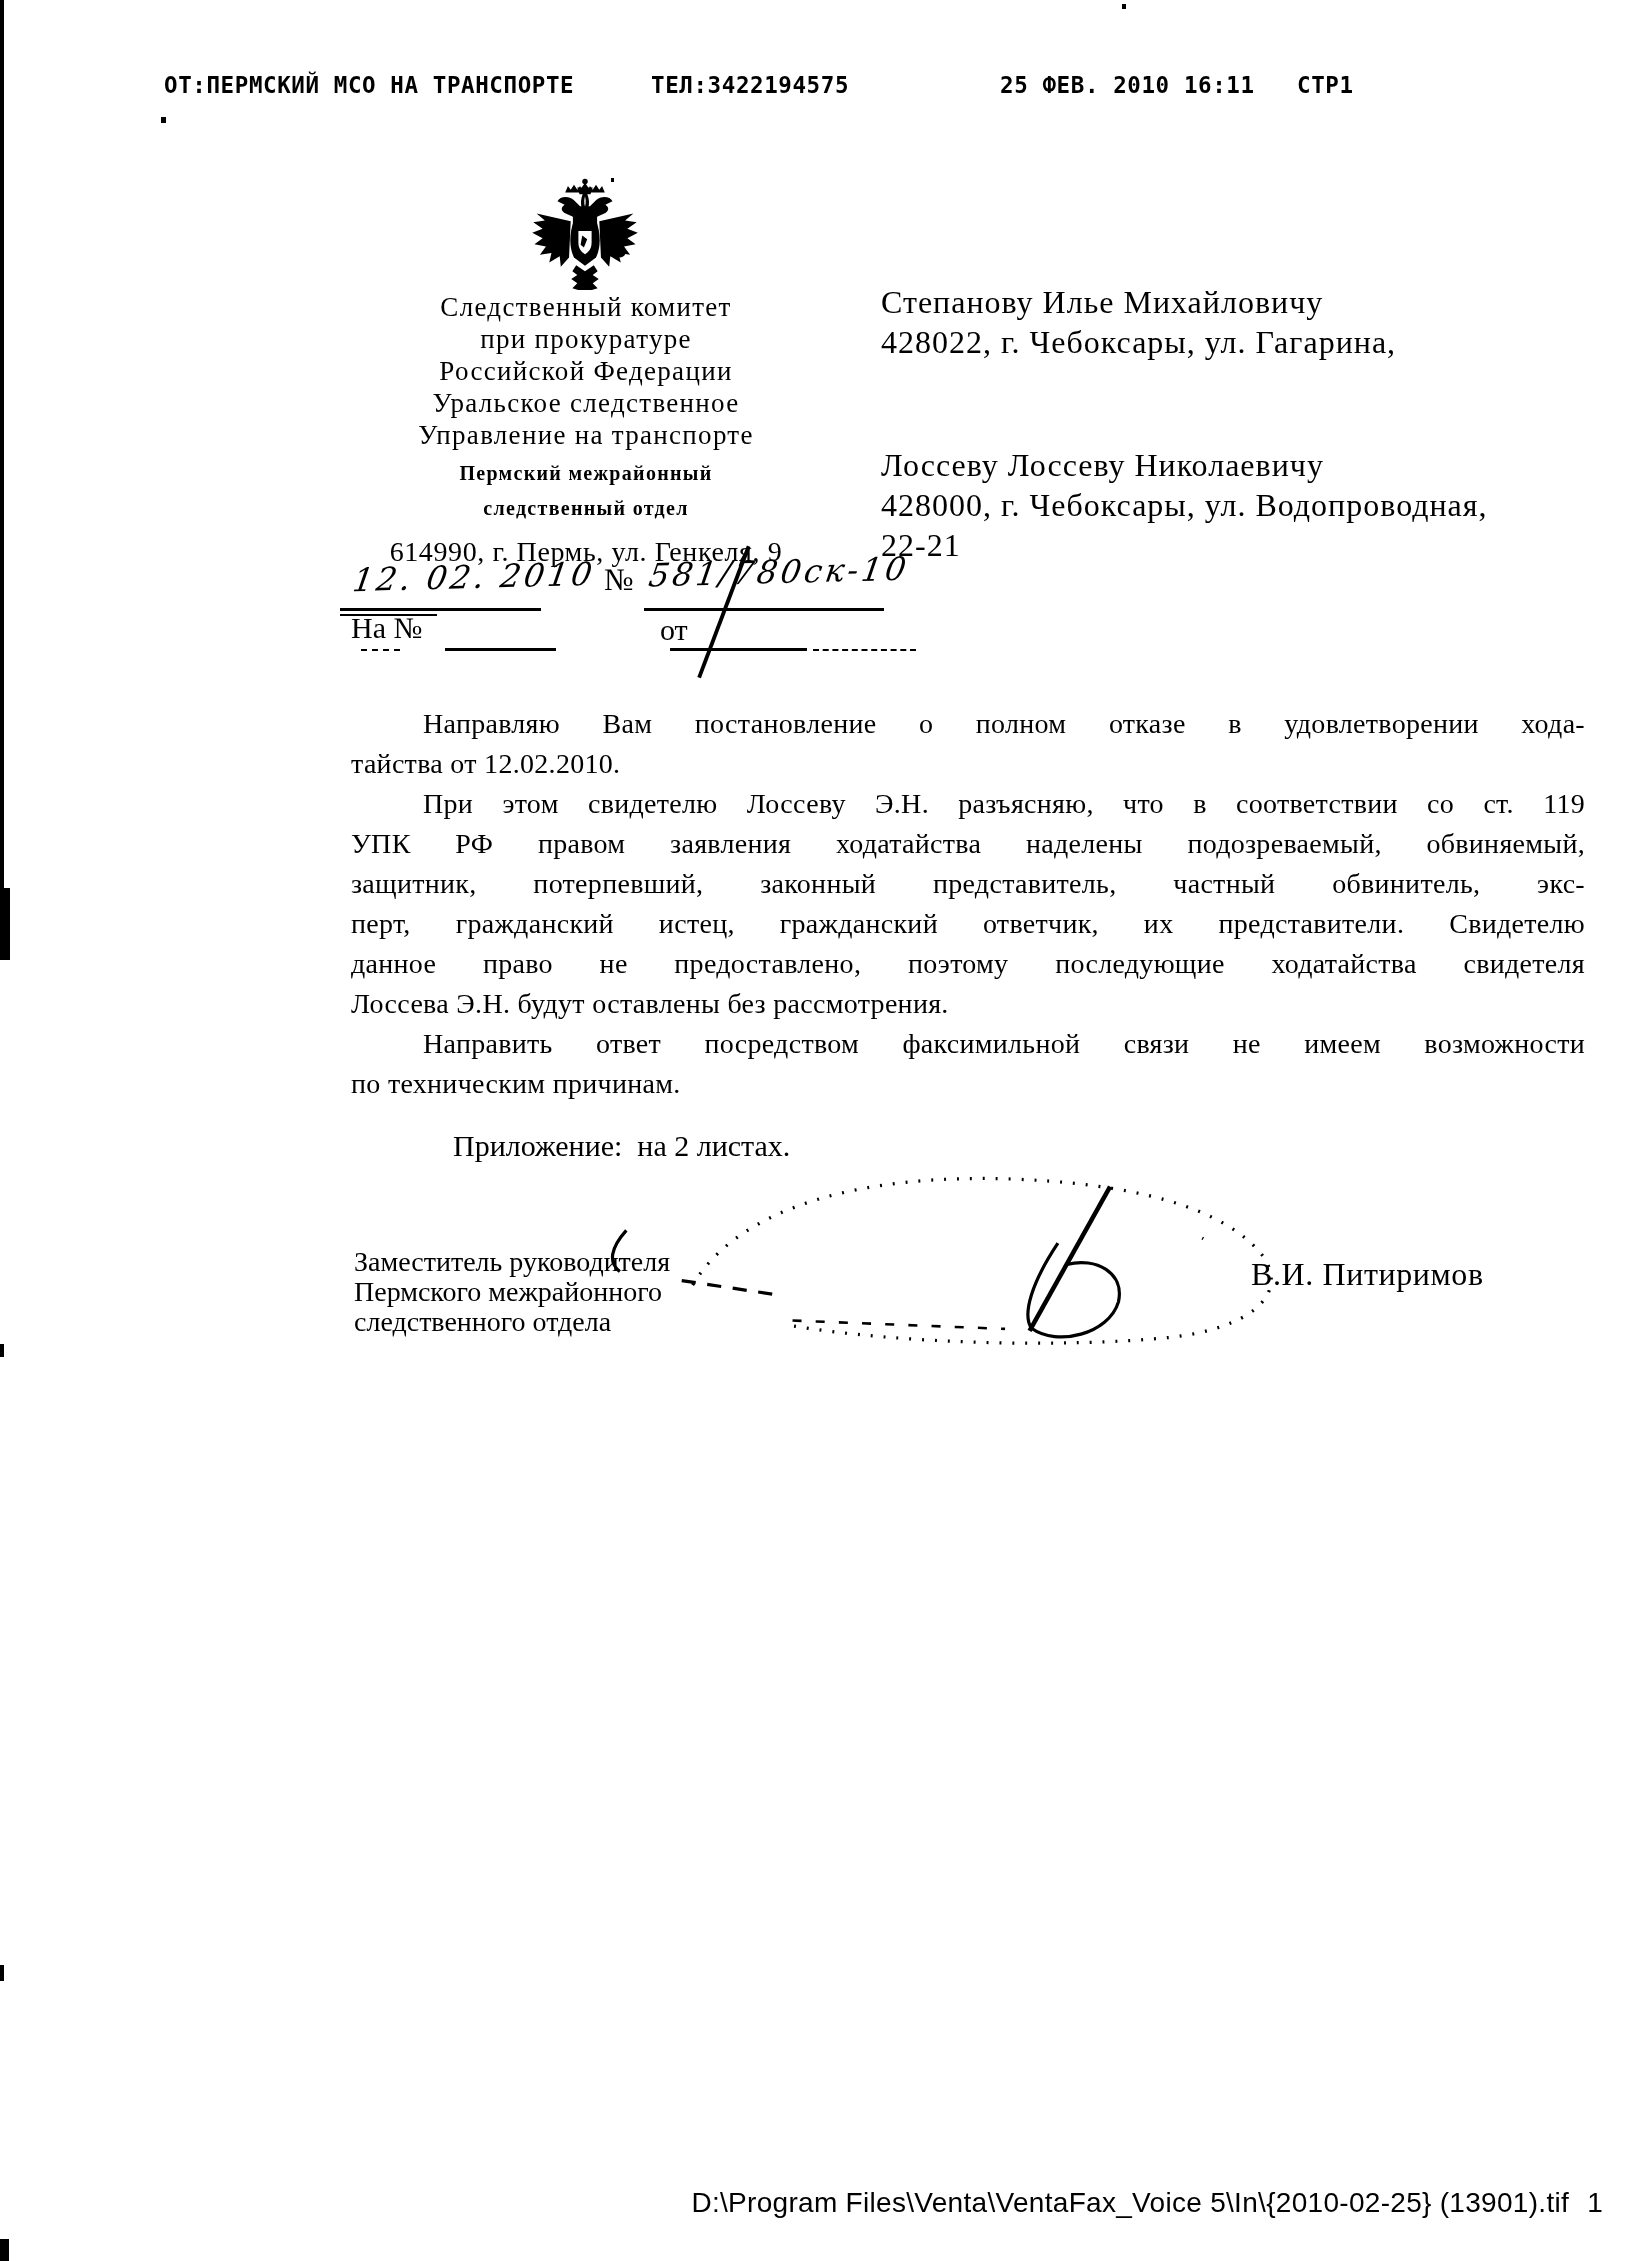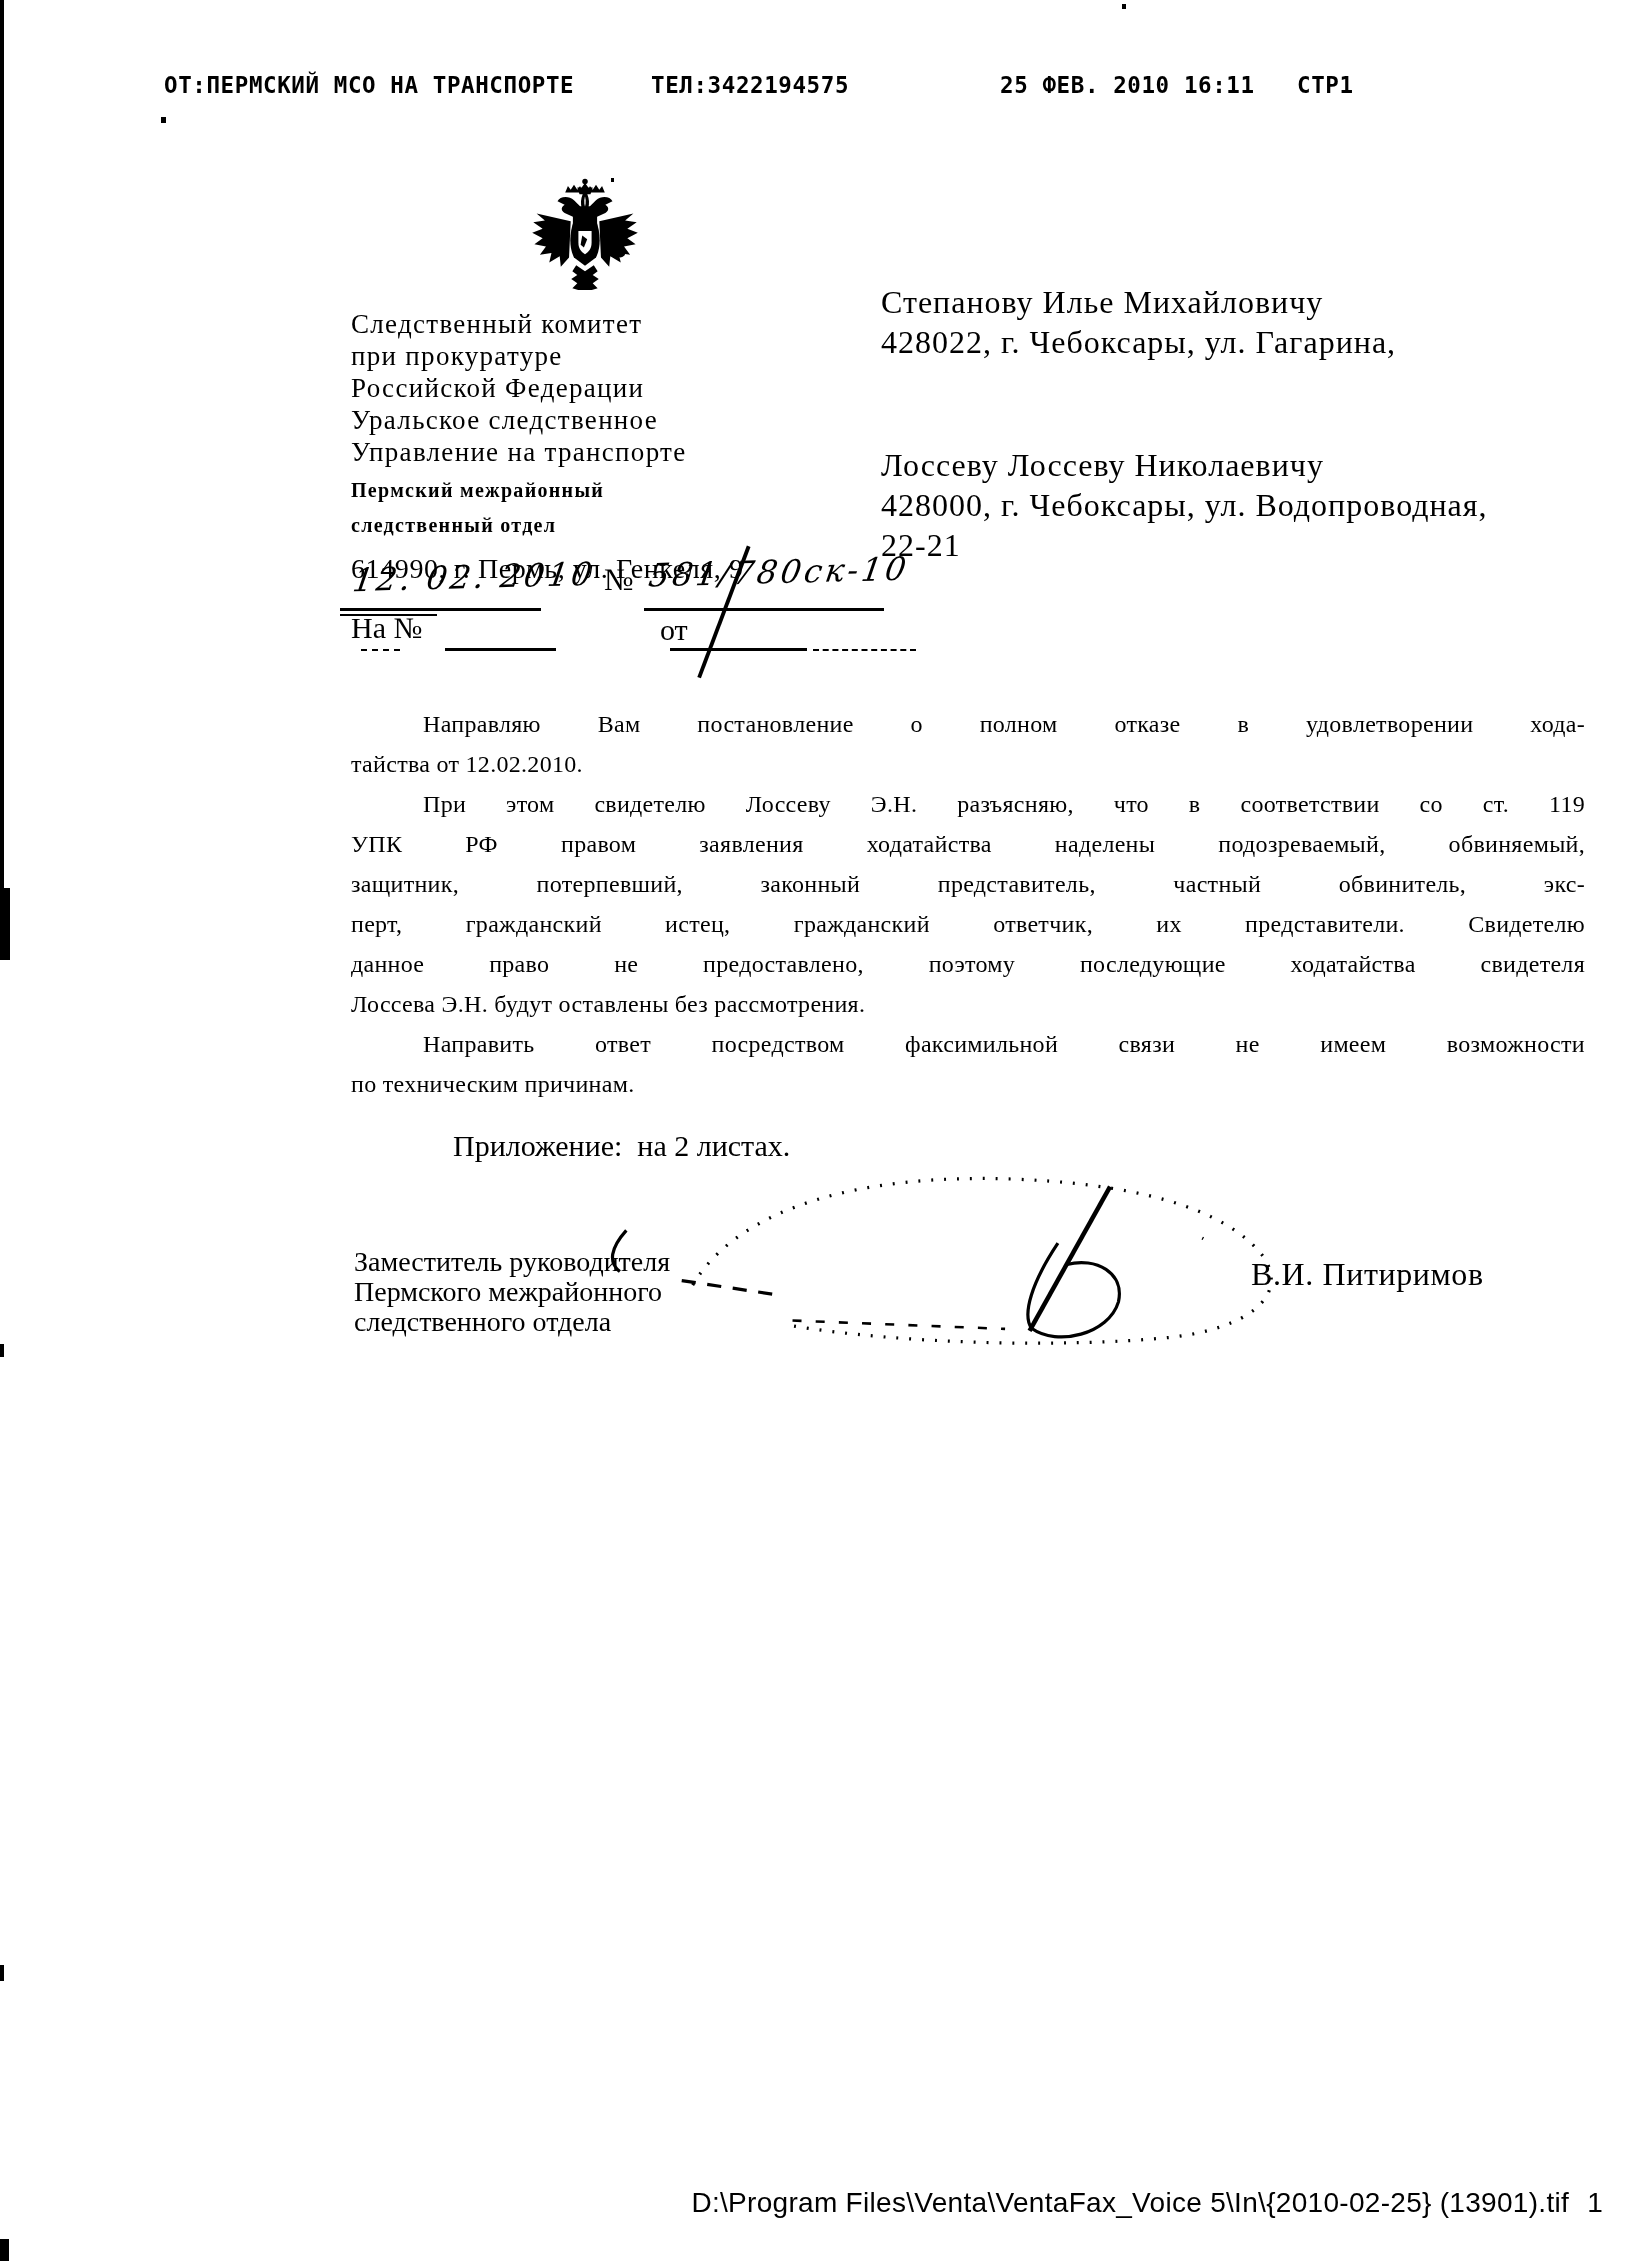--- a/index.html
+++ b/index.html
@@ -11,21 +11,21 @@
   }
   
   .fax-header { position:absolute; top:72px; left:0; width:100%; height:28px;
     font-family:"DejaVu Sans Mono", monospace; font-weight:bold; font-size:22.5px;
     letter-spacing:0.6px; white-space:nowrap; }
   .fax-header span { position:absolute; top:0; }
   .fh-from { left:164px; } .fh-tel { left:651px; } .fh-dt { left:1000px; } .fh-page { left:1297px; }
 
   
   .emblem { position:absolute; left:530px; top:177px; }
-  .letterhead { position:absolute; left:351px; top:308px; width:470px; }
+  .letterhead { position:absolute; left:351px; top:291px; width:470px; text-align:center; }
   .org-line  { font-size:27px; line-height:32px; letter-spacing:1.3px; }
   .dept-line { font-size:20px; line-height:35px; font-weight:bold; letter-spacing:1.3px; }
   .dept-wrap { margin-top:5.2px; }
   .lh-address { font-size:28px; line-height:32px; margin-top:10.3px; letter-spacing:0.6px; }
 
   
   .hw { position:absolute; font-family:"DejaVu Serif", serif; font-style:italic;
         font-size:32px; letter-spacing:3.2px; transform:rotate(-1.5deg) skewX(-10deg);
         white-space:nowrap; }
   .hw-date { left:353px; top:558px; }
@@ -37,21 +37,21 @@
   .ref-ot { left:660px; top:613px; }
   .dashline { position:absolute; border-top:2.6px dashed #000; }
 
   
   .recipient { position:absolute; left:881px; width:715px; font-size:32px;
                line-height:40px; letter-spacing:1px; }
   .rec-1 { top:282px; } .rec-2 { top:445px; }
 
   
   .body { position:absolute; left:351px; top:704px; width:1234px;
-          font-size:24px; letter-spacing:0.3px; }
+          font-size:28px; letter-spacing:0.3px; }
   .body-line { line-height:40px; text-align:justify; text-align-last:justify; }
   .body-line.indent { text-indent:72px; }
   .body-line.last { text-align-last:left; }
 
   .attachment { position:absolute; left:453px; top:1129px; font-size:30px; white-space:pre; }
 
   
   .sig-title { position:absolute; left:354px; top:1247px; font-size:28px; line-height:30px; }
   .sig-name  { position:absolute; left:1251px; top:1256px; font-size:32px; letter-spacing:0.6px; white-space:nowrap; }
   .sig-svg   { position:absolute; left:0; top:0; pointer-events:none; }

